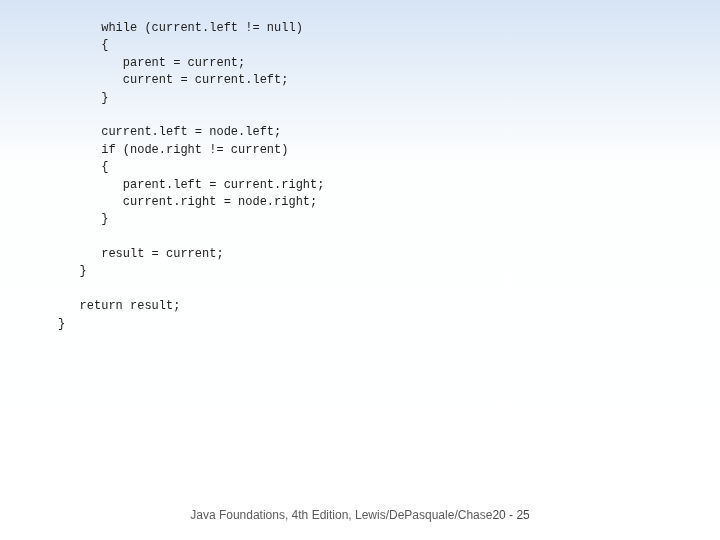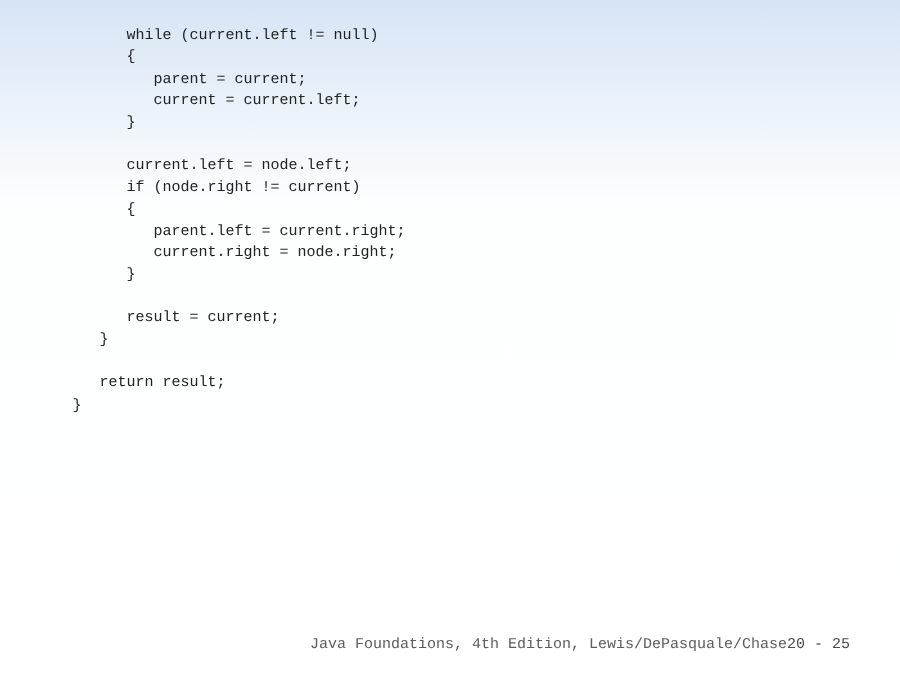--- a/index.html
+++ b/index.html
@@ -29,22 +29,22 @@
     white-space: pre;
   }
   .footer {
     position: absolute;
     bottom: 18px;
     left: 40px;
     right: 40px;
     font-size: 12px;
     color: #5c5c5c;
     display: flex;
-    justify-content: flex-end;
-    font-family: Liberation Mono, monospace;
+    justify-content: center;
+    font-family: Liberation Sans, sans-serif;
   }
   .page-no { color: #4a4a4a; }
 </style>
 </head>
 <body>
 
 <div class="slide">
   <div class="code">      while (current.left != null)
       {
          parent = current;

